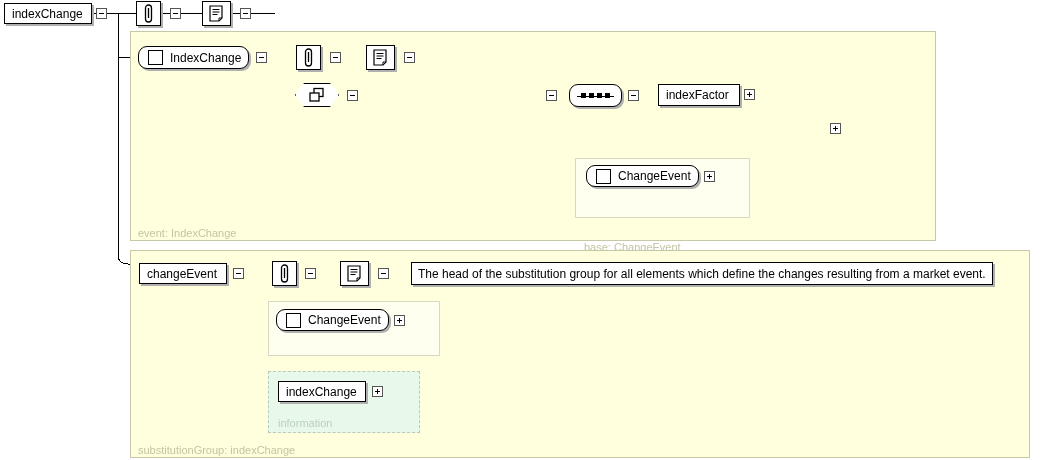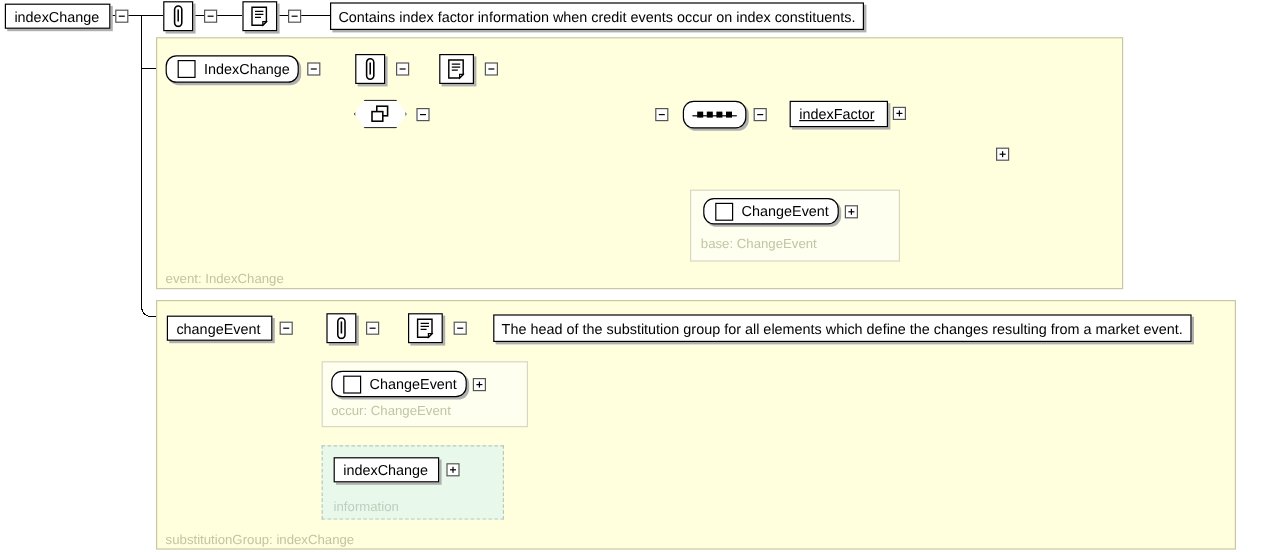--- a/index.html
+++ b/index.html
@@ -18,21 +18,21 @@
     box-sizing:border-box;
   }
   .container-label{
     position:absolute;color:#c4c4a4;font-size:11px;white-space:nowrap;
   }
   .inner-box{
     position:absolute;background:#fffff0;border:1px solid #d8d8c0;
     box-sizing:border-box;
   }
   .inner-label{
-    position:absolute;color:#c4c4a4;font-size:11px;white-space:nowrap;
+    position:absolute;color:#c4c4a4;font-size:11px;white-space:nowrap;margin-top:43px;
   }
   .subst-box{
     position:absolute;background:#e8f8ea;border:1px dashed #b9c9bb;
     box-sizing:border-box;
   }
   .subst-label{
     position:absolute;color:#bcd0be;font-size:11px;white-space:nowrap;
   }
 
   
@@ -196,23 +196,20 @@
     <svg width="19" height="19" viewBox="0 0 19 19">
       <path d="M3 2 L15 2 L15 14 L12 17 L3 17 Z" fill="#fff" stroke="#000" stroke-width="1.2"></path>
       <line x1="5.5" y1="5.5" x2="12.5" y2="5.5" stroke="#000" stroke-width="1"></line>
       <line x1="5.5" y1="8" x2="12.5" y2="8" stroke="#000" stroke-width="1"></line>
       <line x1="5.5" y1="10.5" x2="10.5" y2="10.5" stroke="#000" stroke-width="1"></line>
       <path d="M12 17 L12 14 L15 14 Z" fill="#fff" stroke="#000" stroke-width="1"></path>
     </svg>
   </div>
   <div class="expander" style="left:240px;top:8px;"></div>
 
-  <div class="doc" style="left:275px;top:2px;height:23px;">
-    <span>Contains index factor information when credit events occur on index constituents.</span>
-  </div>
 
   <div class="container" style="left:130px;top:31px;width:806px;height:210px;"></div>
   <div class="container-label" style="left:138px;top:227px;">event: IndexChange</div>
 
   <div class="oct" style="left:138px;top:46px;width:111px;height:23px;">
     <span class="octbg"></span>
     <span class="octcontent">
       <span class="mini-square"></span>
       <span>IndexChange</span>
     </span>
@@ -260,21 +257,21 @@
       <span class="seq-glyph" style="position:relative;z-index:2;">
         <i></i>
           <i></i>
           <i></i>
           <i></i>
       </span>
     </span>
   </div>
   <div class="expander" style="left:628px;top:90px;"></div>
 
-  <div class="elem" style="left:658px;top:84px;width:82px;height:22px;text-decoration:underline;">
+  <div class="elem" style="left:658px;top:84px;width:82px;height:22px;">
     <span>indexFactor</span>
   </div>
   <div class="expander plus" style="left:744px;top:89px;"></div>
 
   <div class="expander plus" style="left:830px;top:123px;"></div>
 
   <div class="inner-box" style="left:575px;top:158px;width:175px;height:60px;"></div>
   <div class="inner-label" style="left:584px;top:198px;">base: ChangeEvent</div>
 
   <div class="oct" style="left:586px;top:165px;width:113px;height:22px;">

